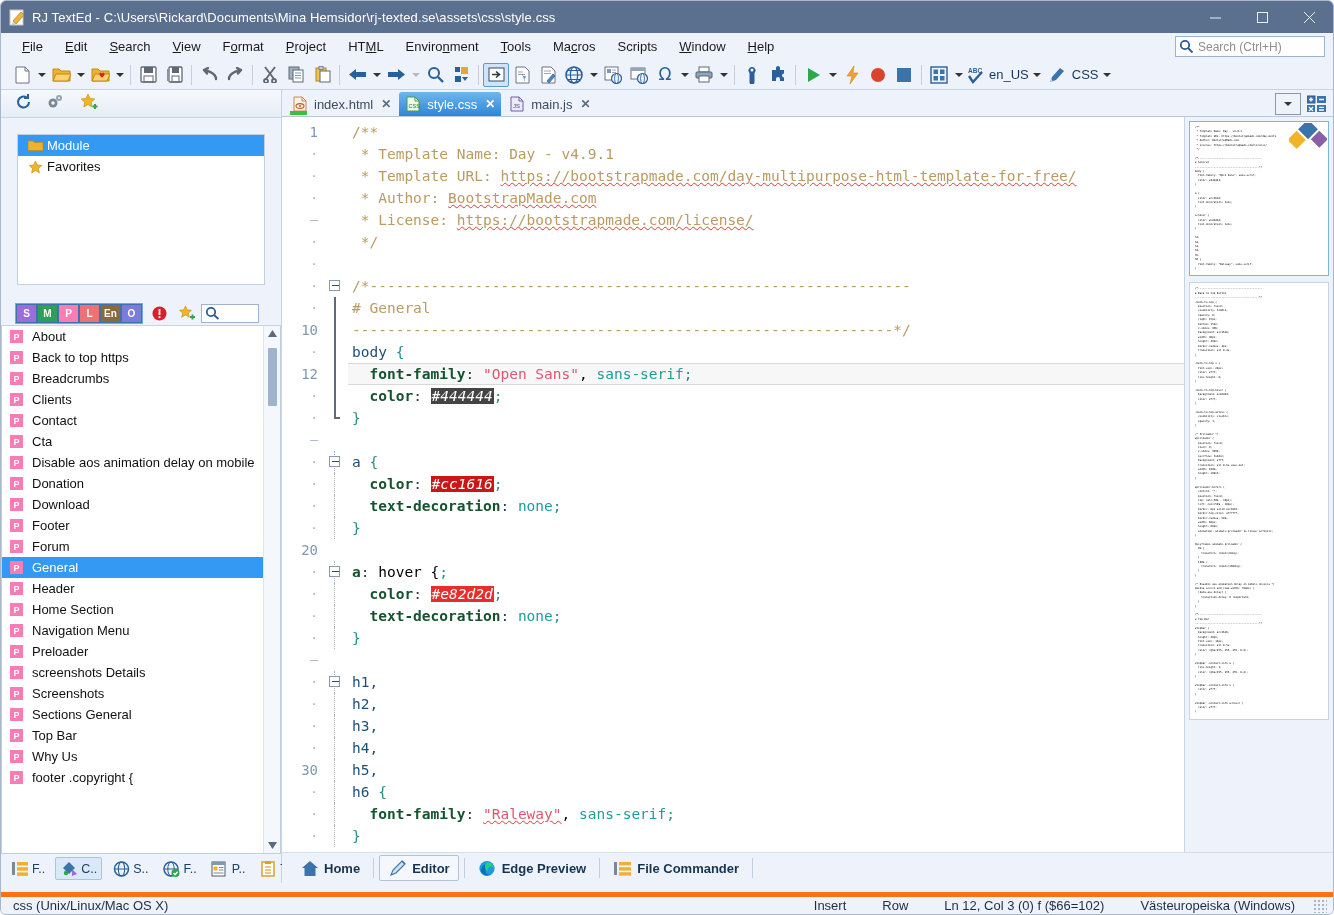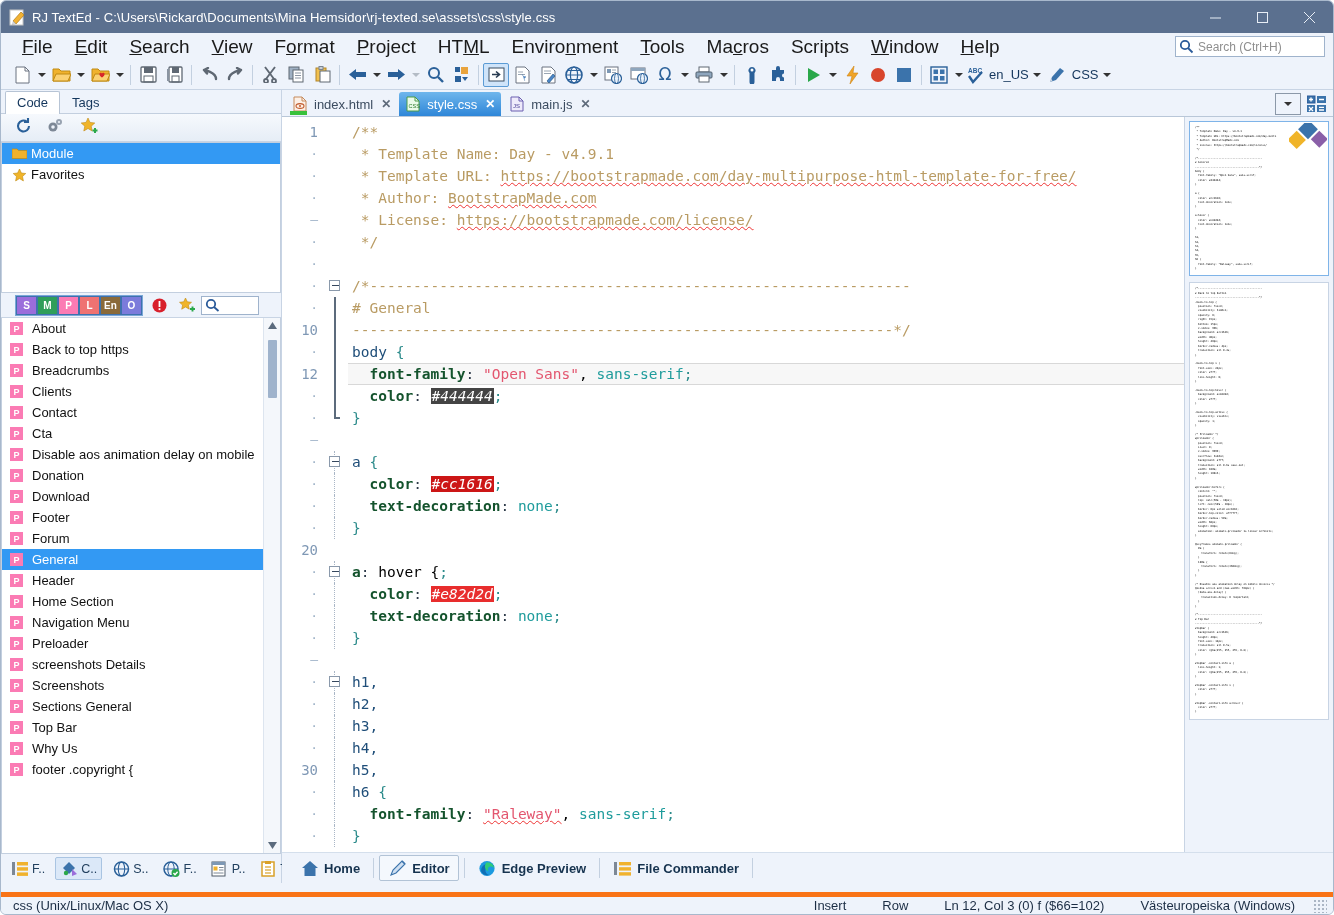--- a/index.html
+++ b/index.html
@@ -52,21 +52,21 @@
   #menubar {
     height: 27px;
     background: #eef3fb;
     display: flex;
     align-items: center;
     padding-left: 10px;
     position: relative;
   }
   .menu-item {
     padding: 4px 11px;
-    font-size: 19px;
+    font-size: 13px;
     color: #1a1a1a;
     white-space: nowrap;
   }
   .menu-item u { text-decoration: underline; }
   #search-box {
     position: absolute;
     right: 8px; top: 3px;
     width: 150px; height: 21px;
     background: #ffffff;
     border: 1px solid #9fb3cc;
@@ -155,21 +155,21 @@
     background: linear-gradient(#f6f9fd,#e6edf6);
     border-bottom: 1px solid #c8d4e4;
     display: flex; align-items: center;
     padding-left: 14px; gap: 12px;
   }
 
   #codetree {
     height: 151px;
     background: #ffffff;
     border: 1px solid #c3cfdf;
-    margin: 0;
+    margin: 16px;
     overflow: hidden;
   }
   .tree-row {
     height: 21px; display: flex; align-items: center;
     padding-left: 10px; font-size: 13px; color: #111;
   }
   .tree-row.sel { background: #3399f3; color: #ffffff; }
   .tree-row .ic { width: 17px; height: 15px; margin-right: 2px; flex:none; position:relative; display:flex; align-items:center;}
 
   
@@ -692,24 +692,20 @@
     <div class="tb-arrow">
         <i class="caret"></i>
       </div>
   </div>
 
   <div id="body">
 
     <div id="leftdock">
 
 
-      <div class="tabstrip">
-        <div class="tb2 sel"><span>Code</span></div>
-        <div class="tb2"><span>Tags</span></div>
-      </div>
 
       <div class="mini-toolbar">
         <span>
           <svg width="18" height="18">
               <path d="M14 9 a5.5 5.5 0 1 1 -2.2 -4.4" fill="none" stroke="#2a6099" stroke-width="2.1"></path>
               <path d="M13 1 v4 h-4" fill="none" stroke="#2a6099" stroke-width="2.1"></path>
             </svg>
         </span>
         <span>
           <svg width="19" height="18">

